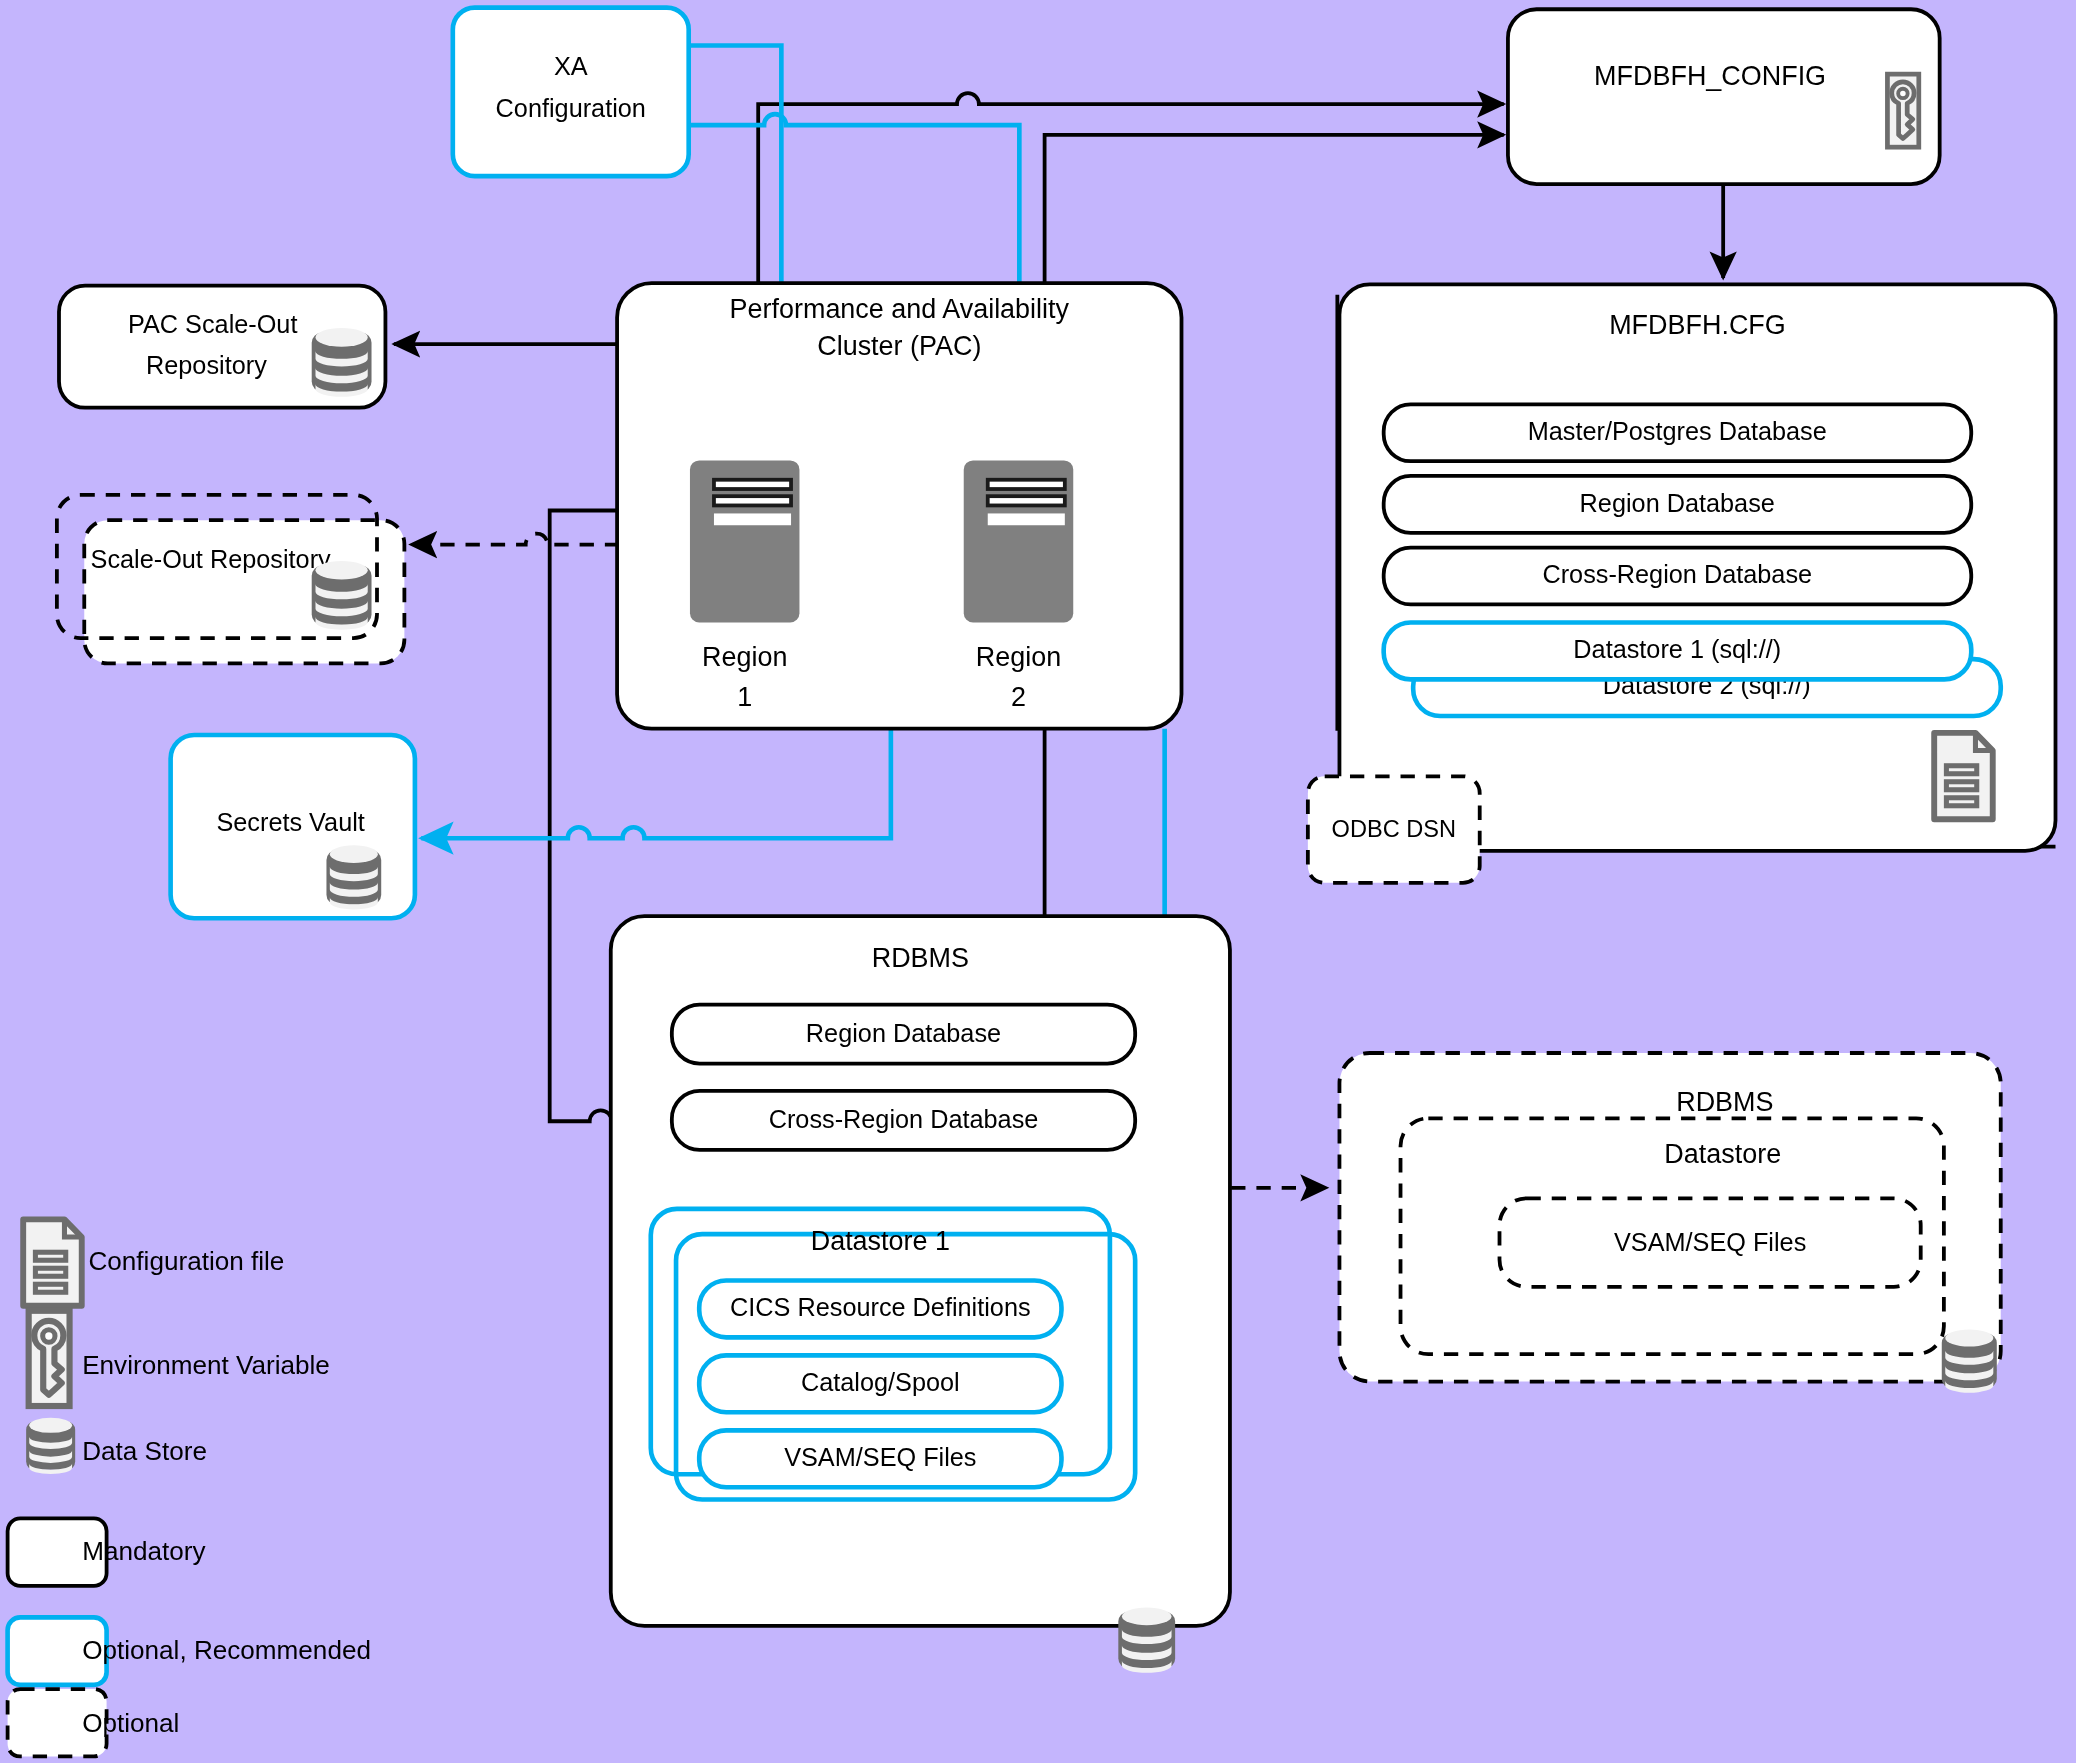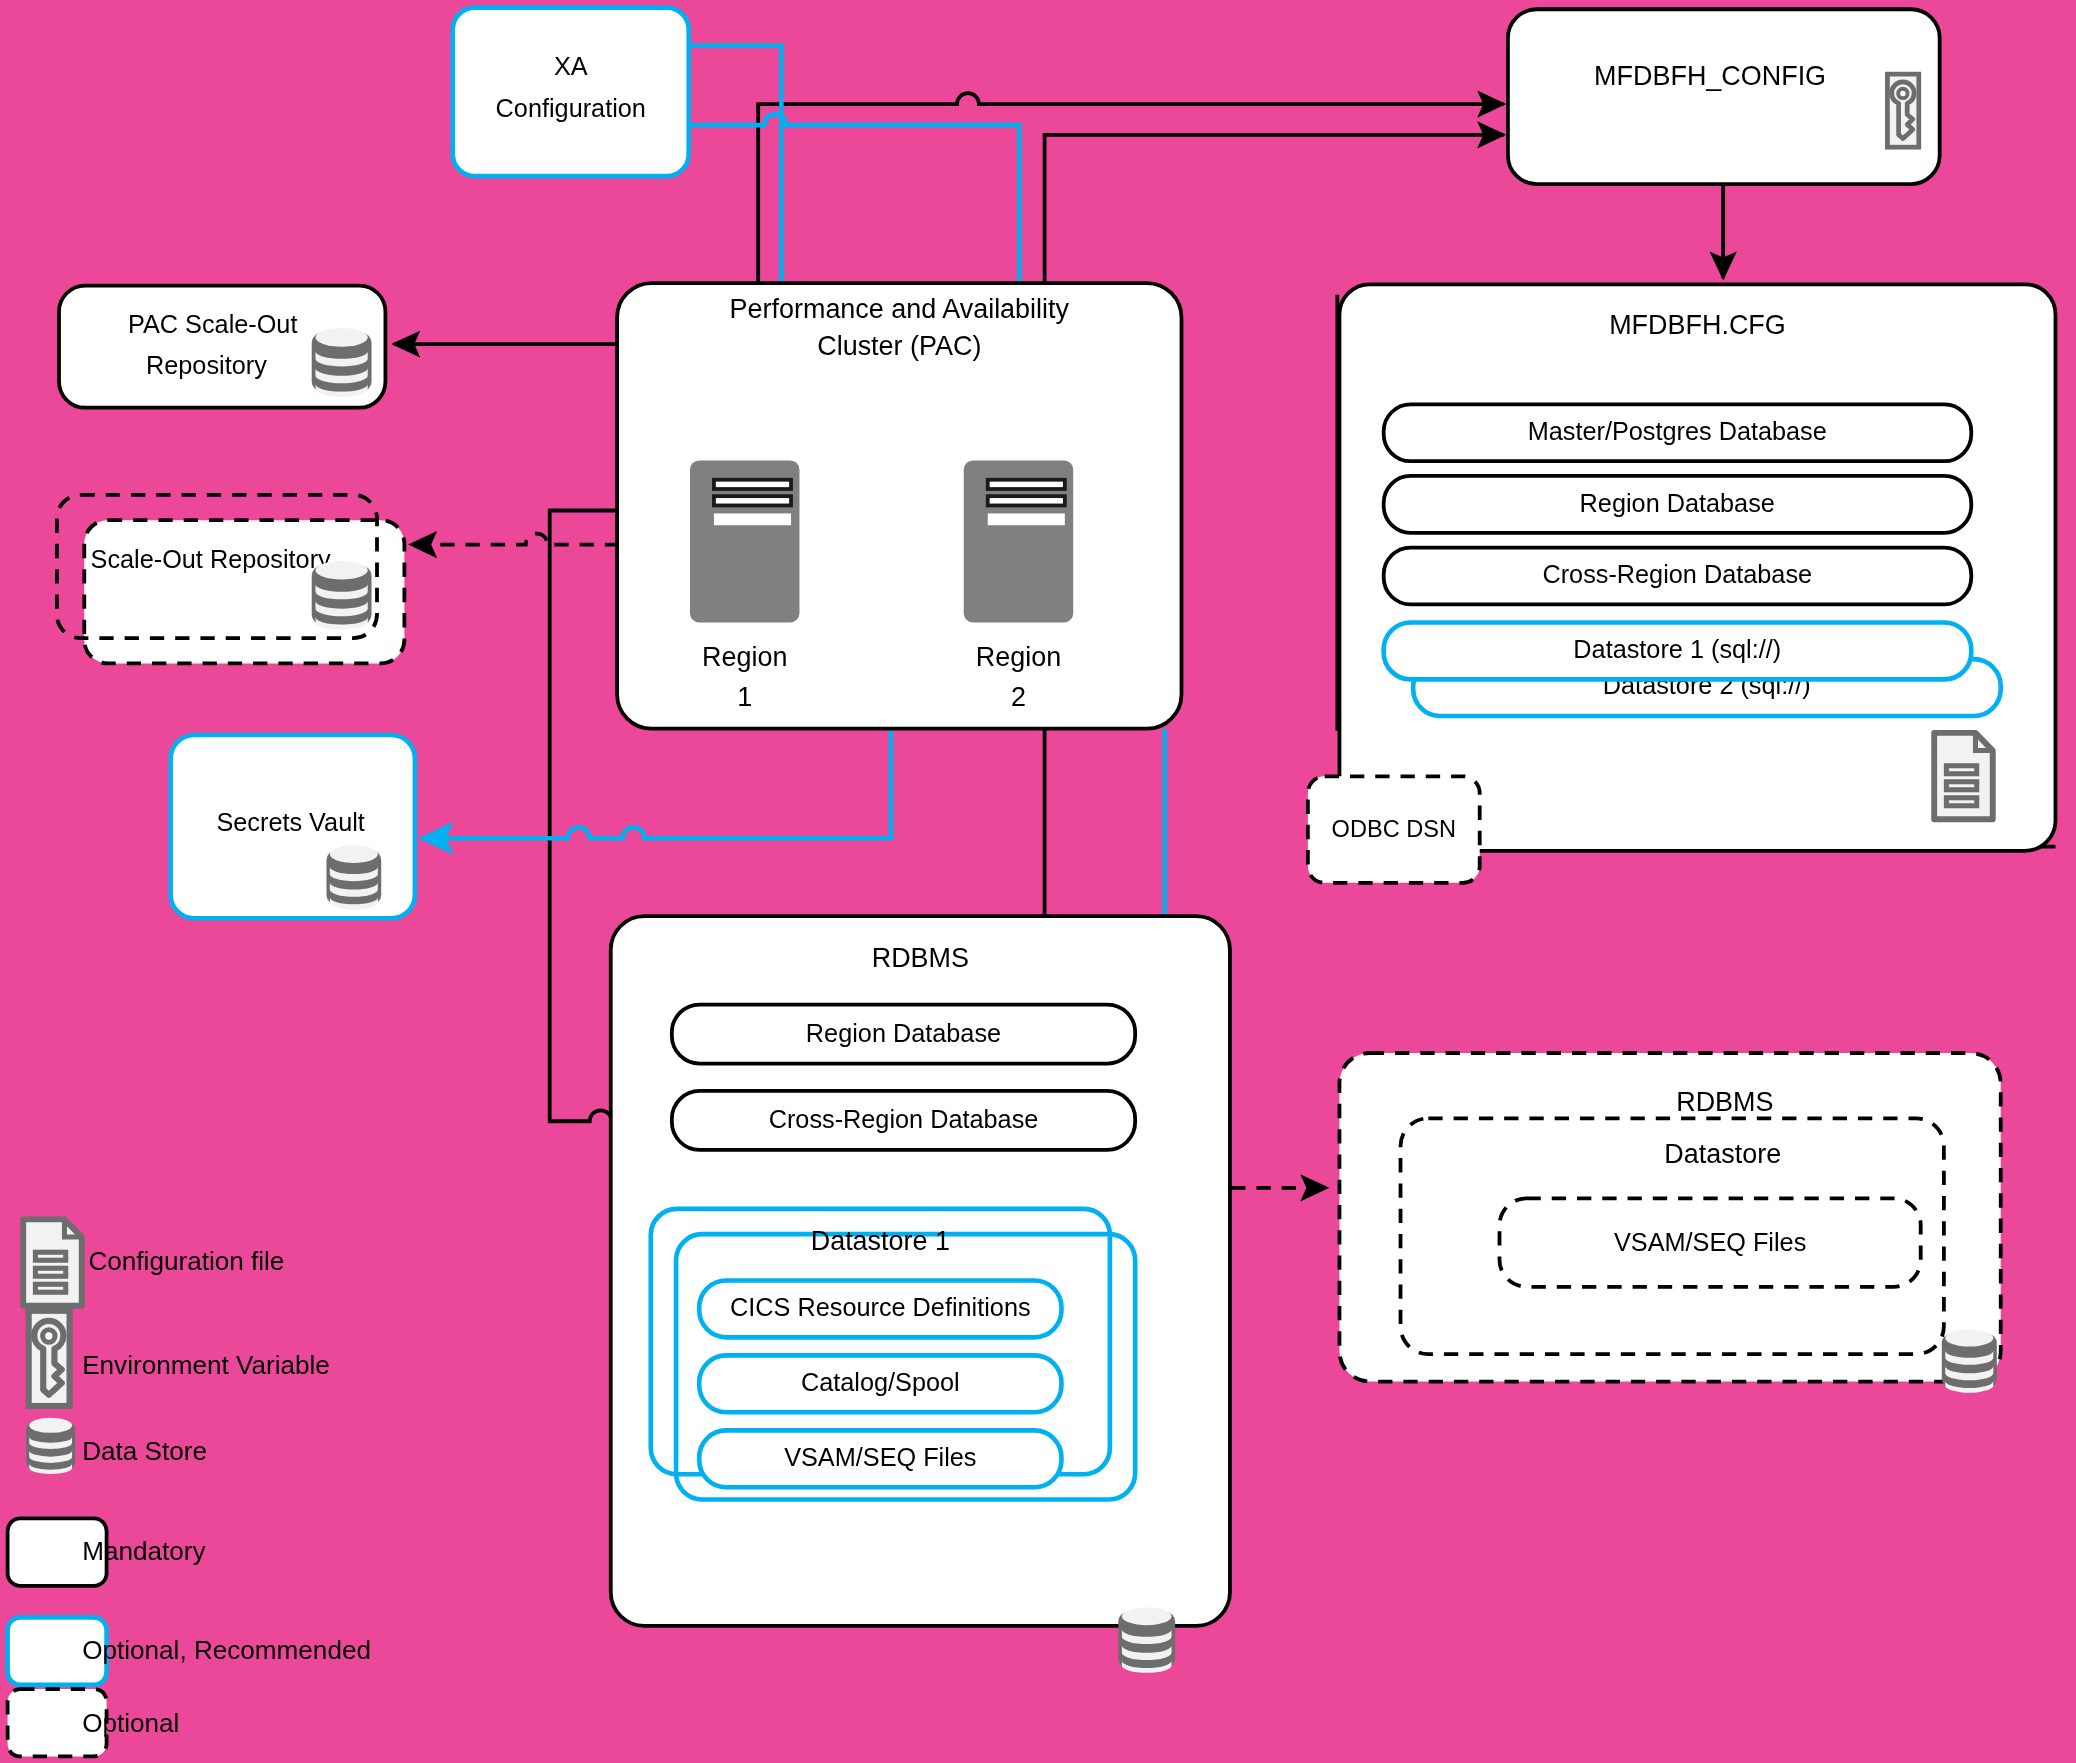--- a/index.html
+++ b/index.html
@@ -7,21 +7,21 @@
     padding: 0;
     background: #ffffff;
   }
   body {
     font-family: "Liberation Sans", sans-serif;
   }
   #diagram-root {
     position: relative;
     width: 2077px;
     height: 1764px;
-    background: #ec4899;
+    background: #c4b5fd;
     overflow: hidden;
   }
   svg.canvas {
     position: absolute;
     left: 0;
     top: 0;
     width: 2077px;
     height: 1764px;
   }
   text {

